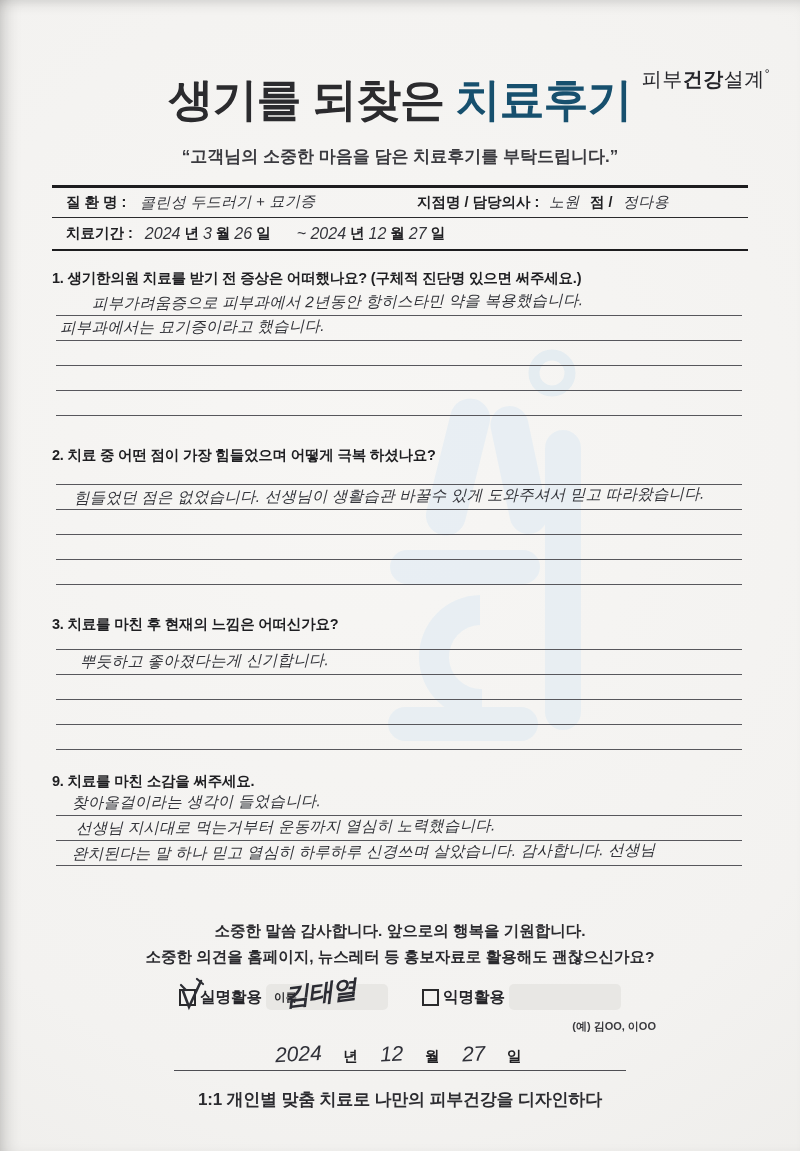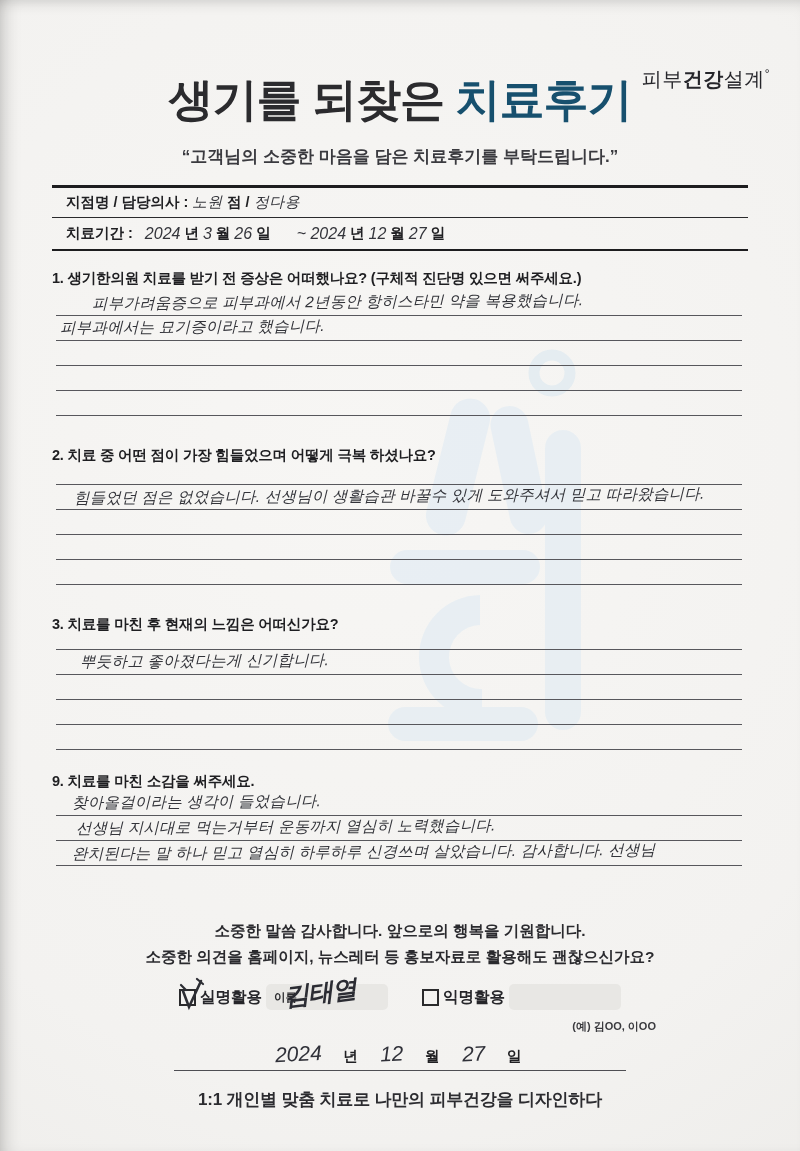--- a/index.html
+++ b/index.html
@@ -26,21 +26,21 @@
   .content { position:relative; z-index:2; padding:0 52px; }
   .title { text-align:center; padding-top:70px; font-size:45px; font-weight:800; color:#2b2b2e; letter-spacing:-1px; }
   .title .accent { color:#17506e; }
   .subtitle { text-align:center; margin-top:15px; font-size:17px; font-weight:700; color:#3a3a3f; }
   
   .info { margin-top:17px; border-top:3px solid #1d1d1f; border-bottom:2.5px solid #1d1d1f; }
   .info-row1 { display:flex; border-bottom:1.5px solid #2a2a2c; height:30px; align-items:center; padding:0 6px 0 14px; }
   .info-row2 { display:flex; height:31px; align-items:center; padding:0 6px 0 14px; }
   .flabel { font-size:14.5px; font-weight:700; color:#202023; white-space:nowrap; }
   .cell-left { flex:1.08; display:flex; align-items:center; gap:14px; }
-  .cell-right { flex:1; display:flex; align-items:flex-end; gap:4px; }
+  .cell-right { flex:1; display:flex; align-items:flex-end; gap:10px; }
   .hand {
     font-style:italic; color:#34353b; font-size:15px;
     transform:rotate(-.6deg); white-space:nowrap; letter-spacing:.3px;
   }
   .hand-num { font-style:italic; color:#34353b; font-size:16px; white-space:nowrap; }
   .unit { font-size:14.5px; font-weight:700; color:#202023; padding:0 4px; }
   
   .q-heading { font-size:14.5px; font-weight:700; color:#1e1e21; letter-spacing:-.2px; }
   .rule-row { position:relative; border-bottom:1.2px solid #57575c; height:25px; margin:0 6px 0 4px; }
   .rule-row .hand-ans {
@@ -100,20 +100,24 @@
 
   <div class="logo"><span>피부</span><b>건강</b><span>설계</span><span class="deg">°</span></div>
 
   <div class="content">
 
     <h1 class="title"><span>생기를 되찾은 </span><span class="accent">치료후기</span></h1>
     <p class="subtitle">“고객님의 소중한 마음을 담은 치료후기를 부탁드립니다.”</p>
 
     <div class="info">
       <div class="info-row1">
+        <div class="cell-left">
+          <span class="flabel">질 환 명 :</span>
+          <span class="hand">콜린성 두드러기 + 묘기증</span>
+        </div>
         <div class="cell-right">
           <span class="flabel">지점명 / 담당의사 :</span>
           <span class="hand">노원</span>
           <span class="flabel">점 /</span>
           <span class="hand">정다용</span>
         </div>
       </div>
       <div class="info-row2">
         <span class="flabel">치료기간 :</span>
         <span class="hand-num" style="margin-left:12px">2024</span>

